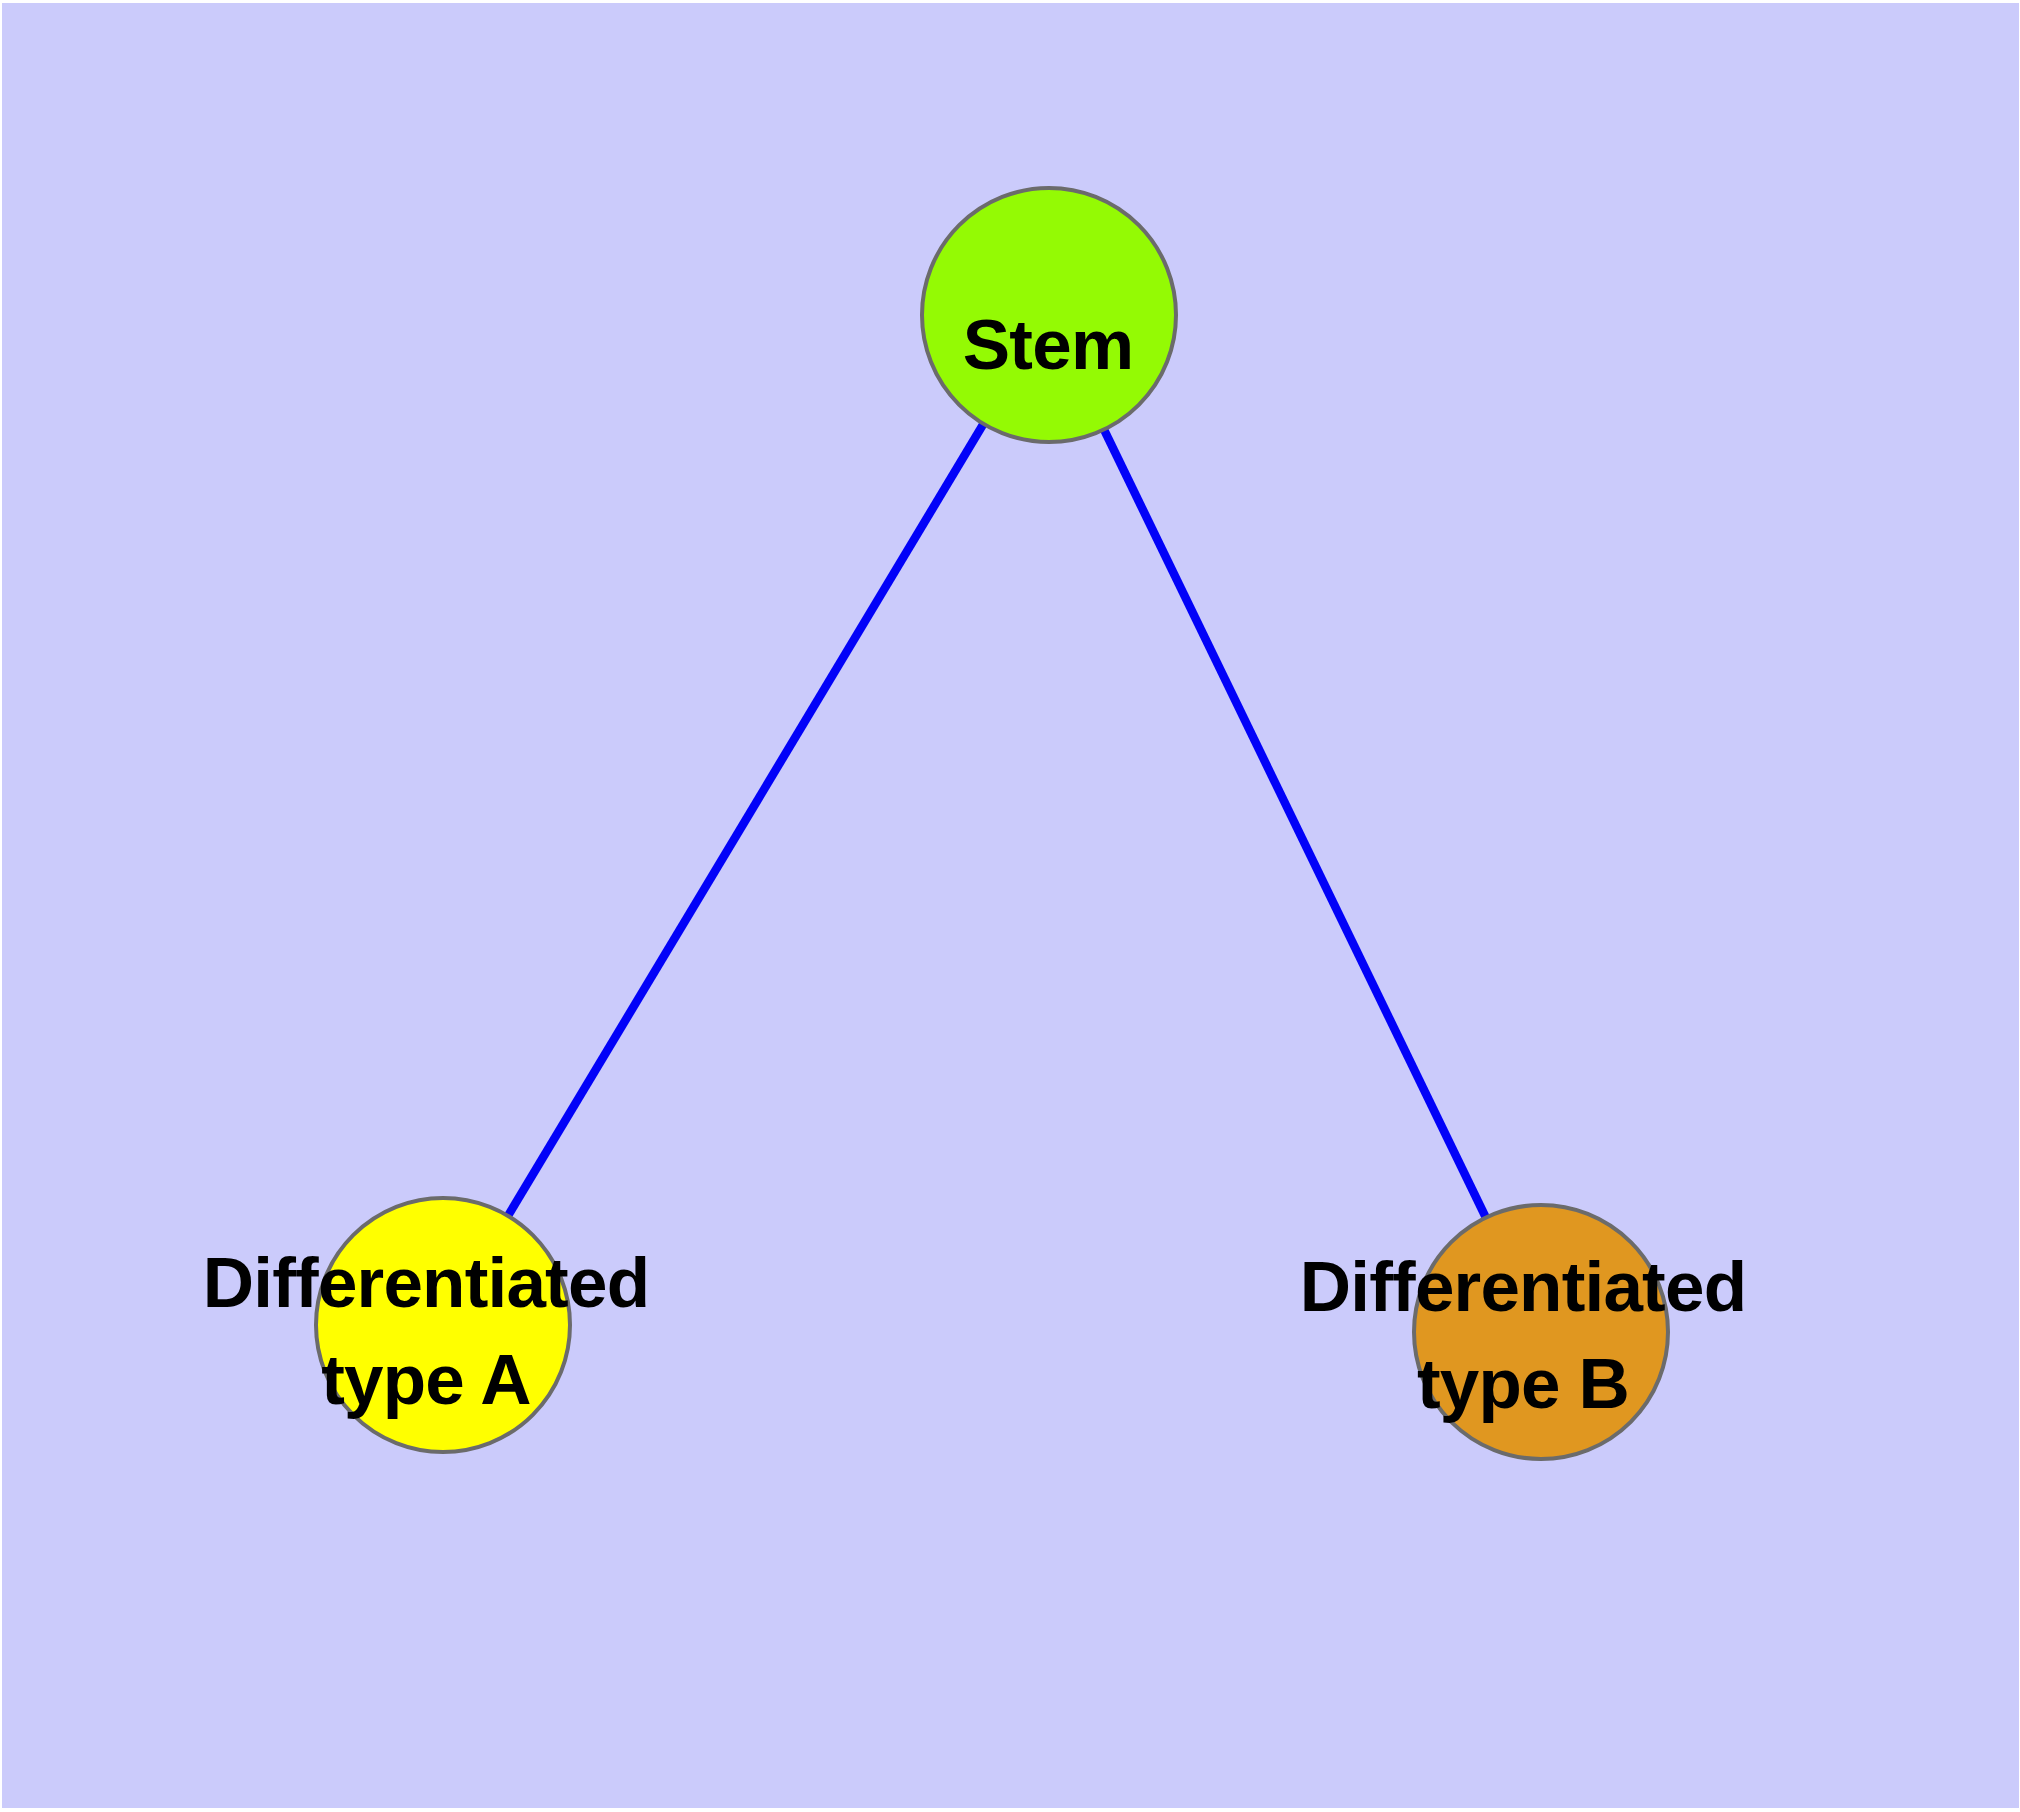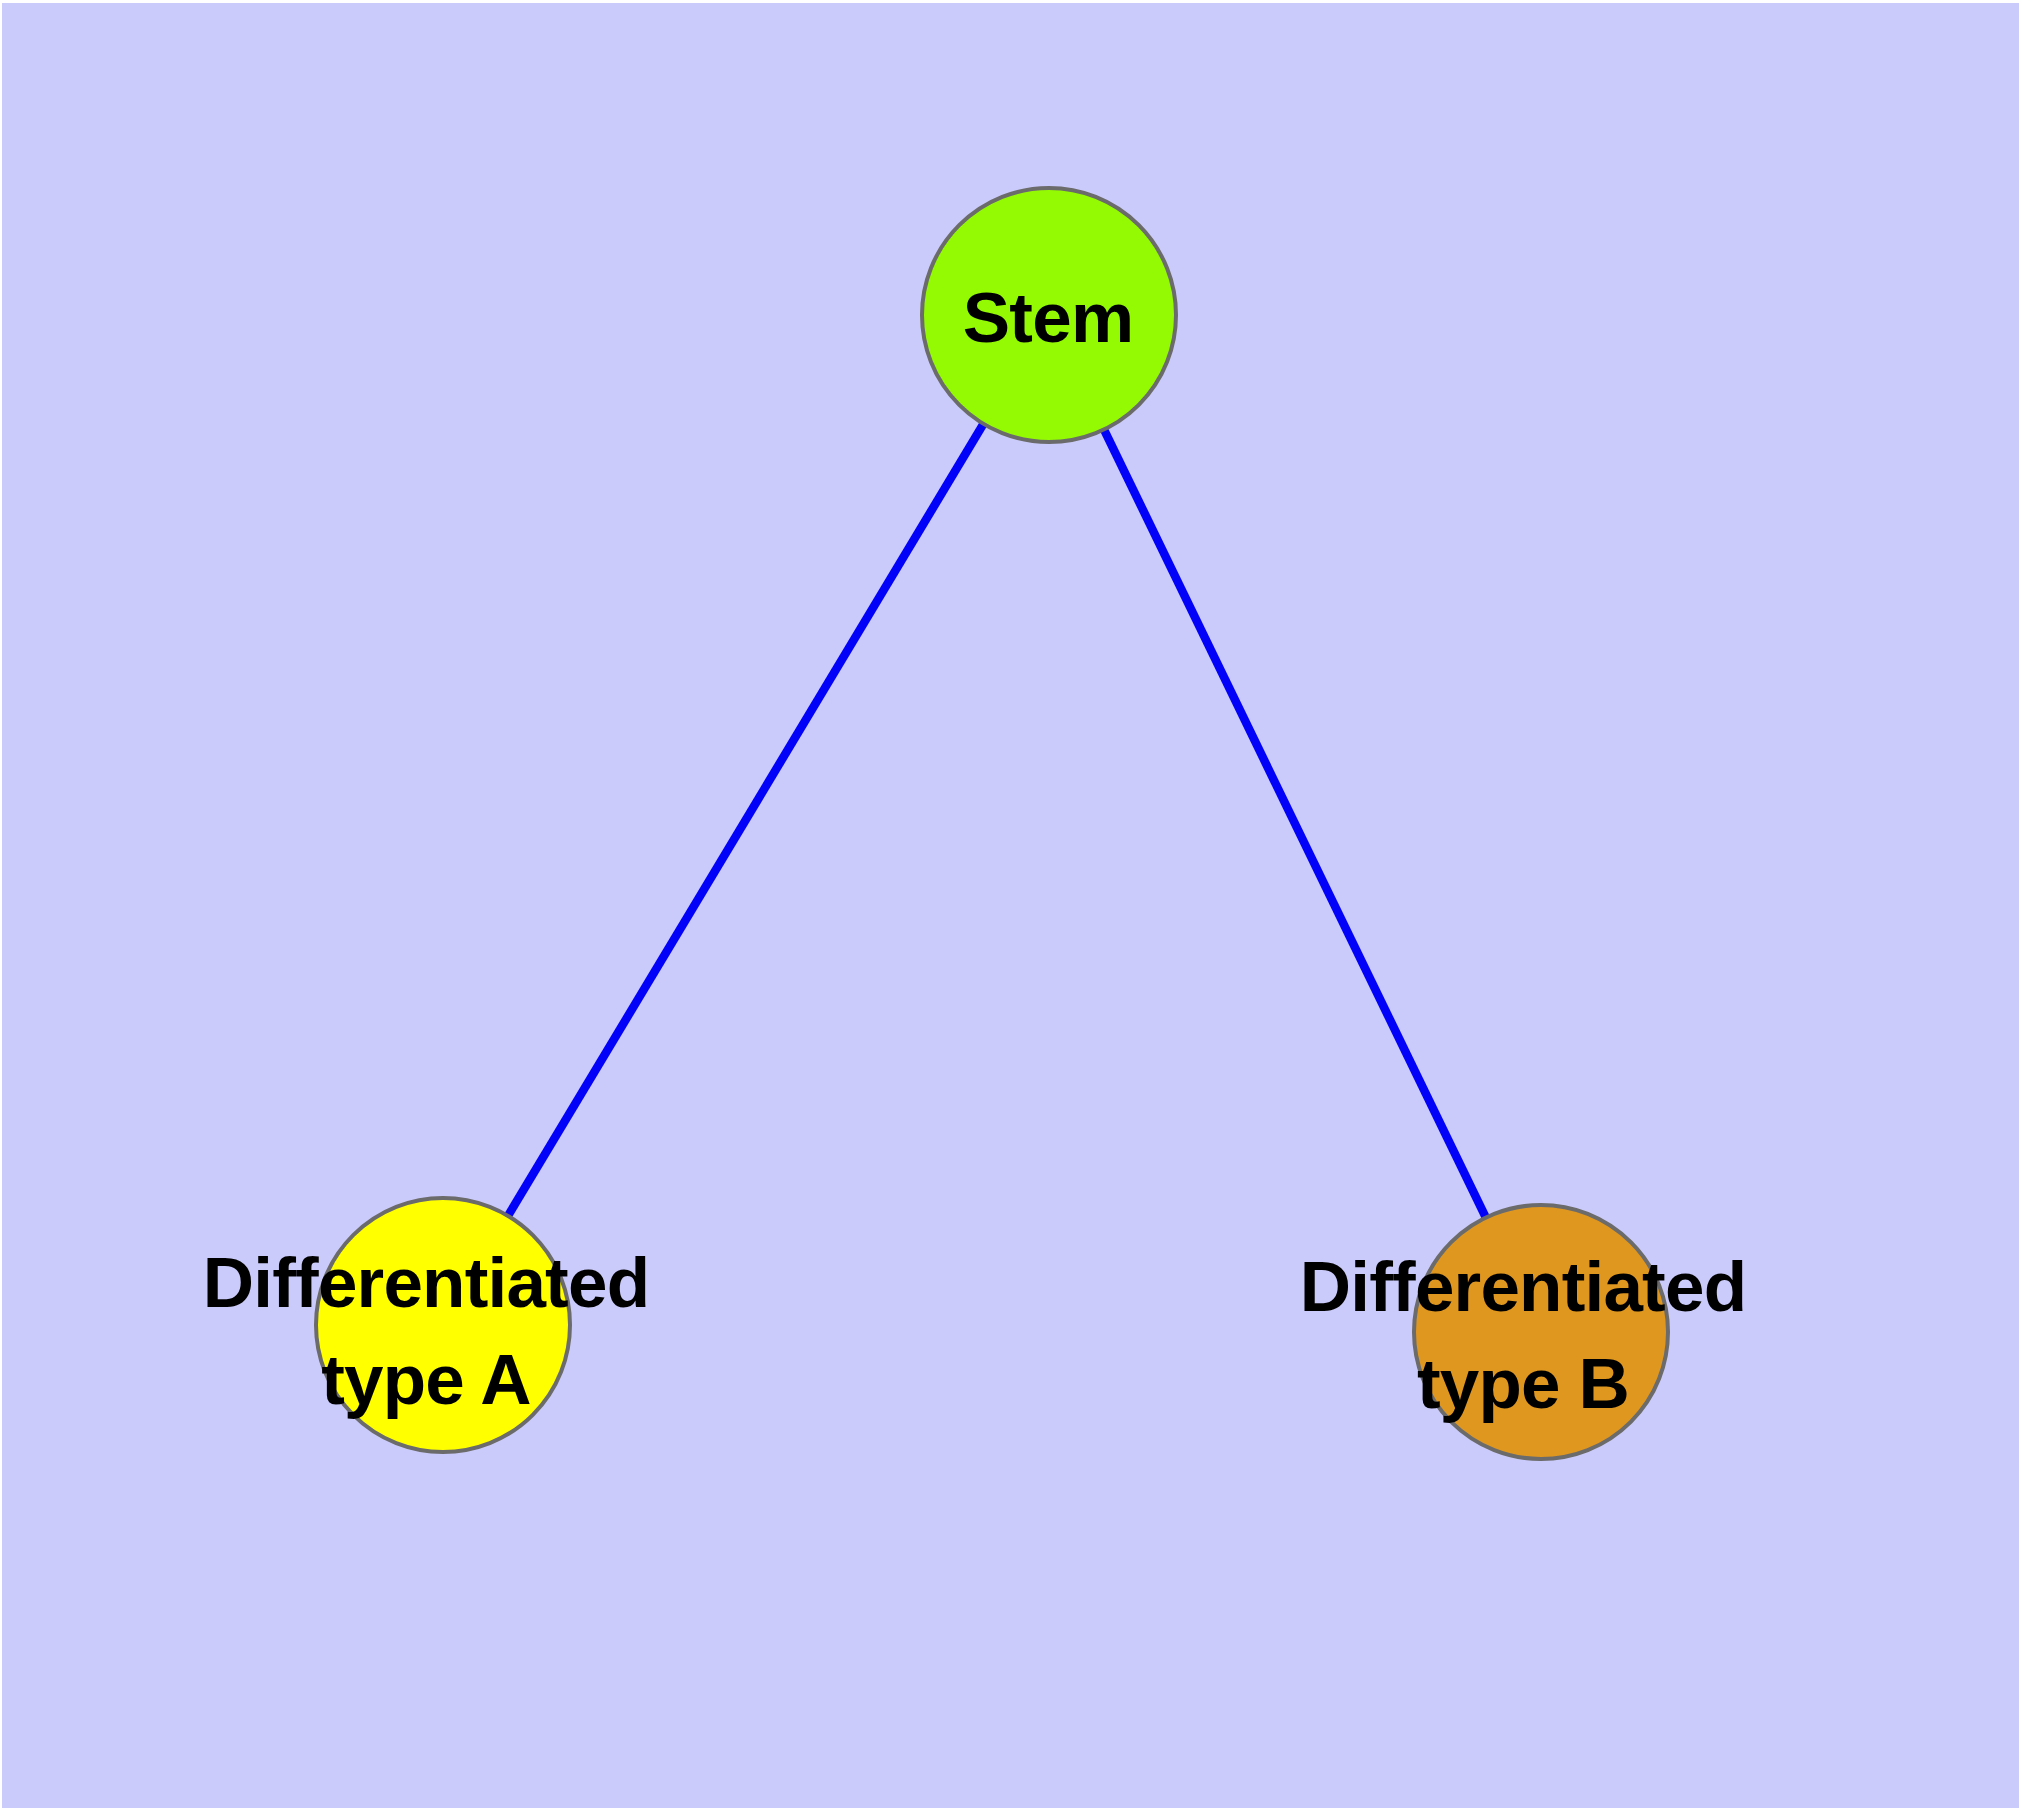--- a/index.html
+++ b/index.html
@@ -45,20 +45,21 @@
     color: #000000;
     font-weight: bold;
     font-size: 71px;
     line-height: 97px;
     text-align: center;
     white-space: pre-line;
     letter-spacing: -0.8px;
   }
   .node-label.single {
     line-height: 81px;
+    margin-top: 27px;
   }
 </style>
 </head>
 <body>
 
 <div class="canvas">
   <div class="field"></div>
 
   <svg class="edges" viewBox="0 0 2384 2138">
     <line x1="1237" y1="372" x2="522" y2="1563" stroke-width="10" stroke="#0202f8"></line>

